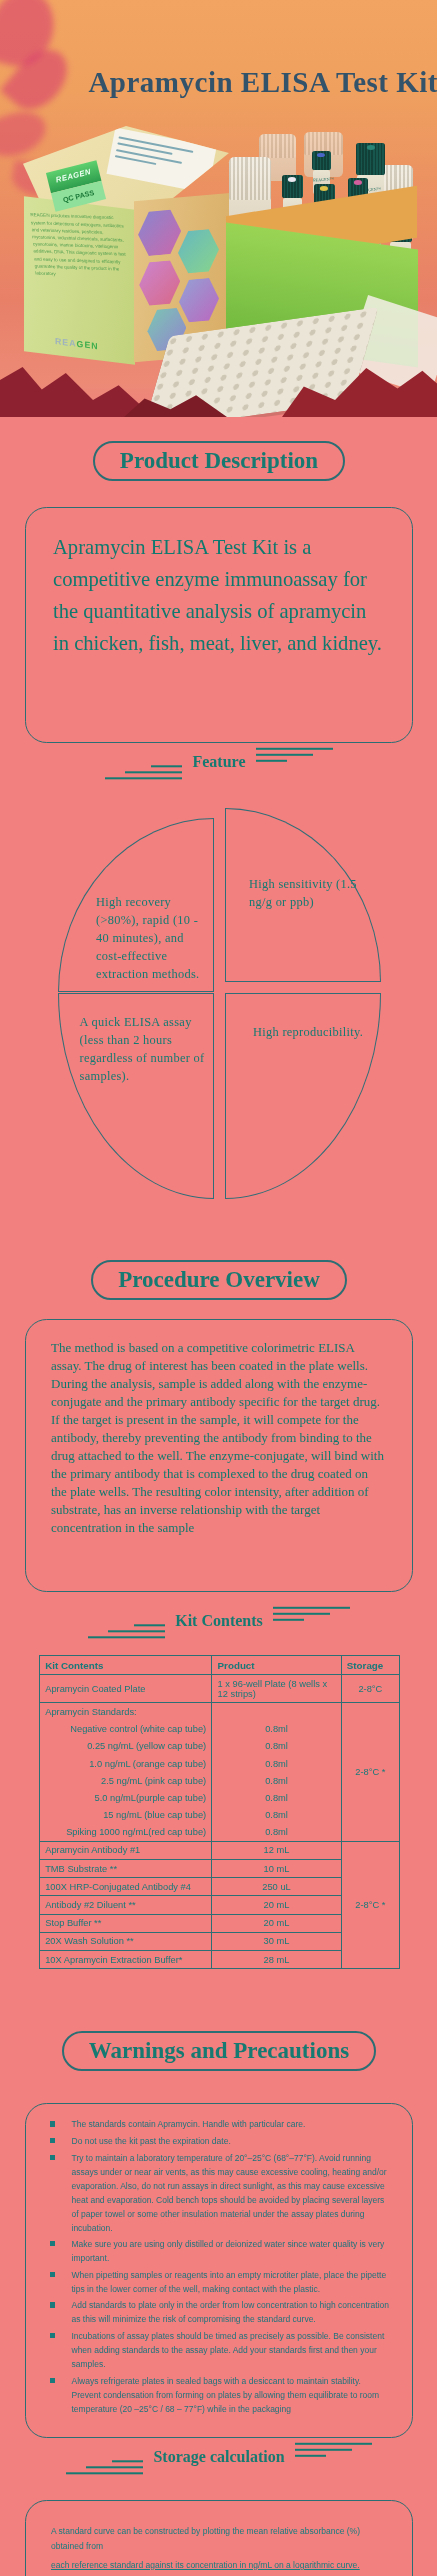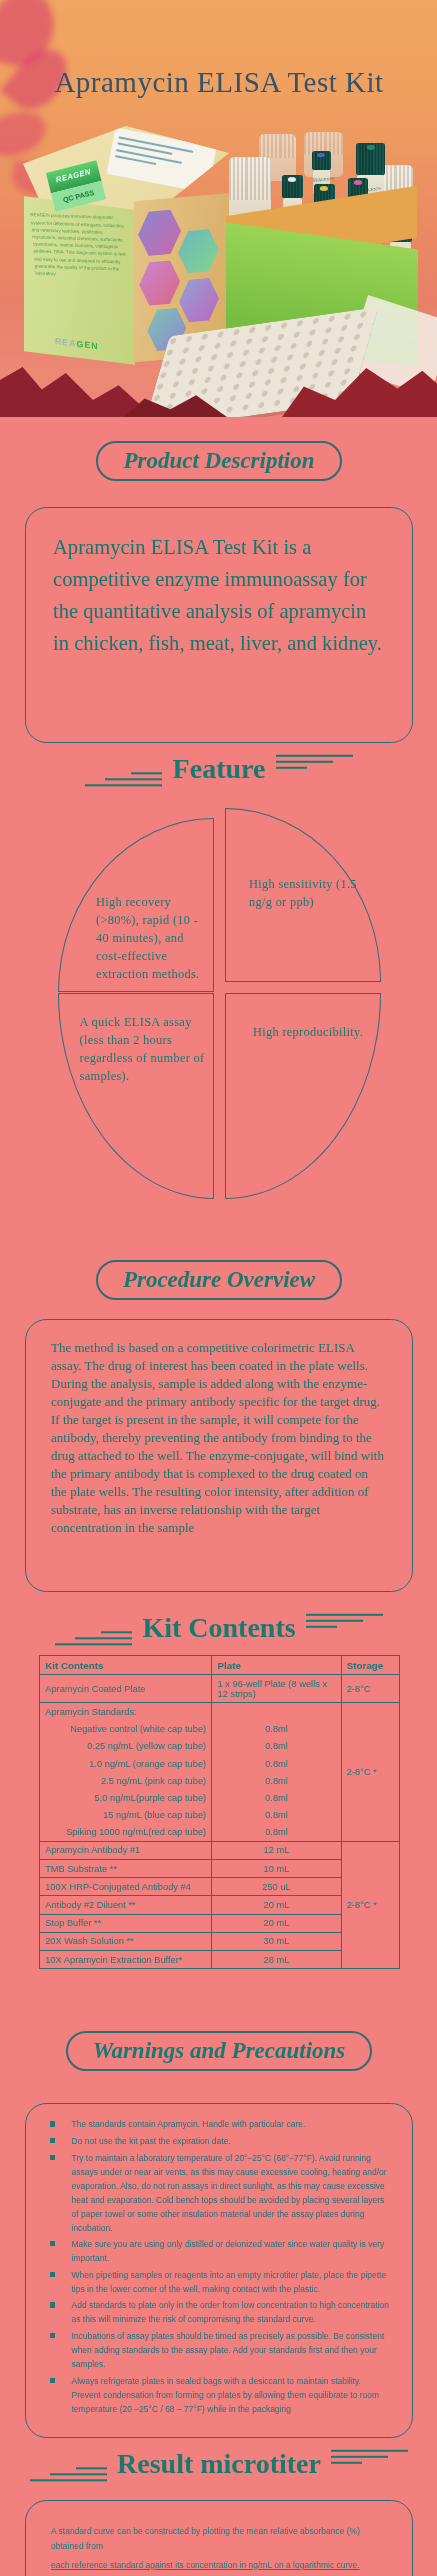--- a/index.html
+++ b/index.html
@@ -3,22 +3,22 @@
 <meta charset="utf-8">
 <style>
   html,body{margin:0;padding:0;}
   body{font-family:"Liberation Sans","DejaVu Sans",sans-serif;}
   .page{position:relative;width:438px;height:3115px;background:#f1807e;overflow:hidden;}
 
   
   .hero{position:absolute;left:0;top:0;width:438px;height:417px;overflow:hidden;
         background:linear-gradient(180deg,#f2a462 0%,#efa05f 22%,#eb8f62 48%,#e88068 72%,#ec8a76 92%,#f1807e 100%);}
   .leaf{position:absolute;background:#d6356f;border-radius:50% 50% 50% 0;filter:blur(3.1px);opacity:.55;}
-  .hero-title{position:absolute;left:0;top:66px;width:100%;text-align:center;
-        font-family:"Liberation Serif","DejaVu Serif",serif;font-weight:normal;font-size:29px;
+  .hero-title{position:absolute;left:0;top:66px;width:100%;text-align:right;
+        font-family:"Liberation Serif","DejaVu Serif",serif;font-weight:bold;font-size:29px;
         color:#33536b;letter-spacing:0.5px;}
   
   .kitbox{position:absolute;left:23px;top:126px;width:211px;height:242px;}
   .box-top{position:absolute;left:0;top:0;width:206px;height:90px;background:linear-gradient(135deg,#f0e4b4,#e6d79c);
         clip-path:polygon(10% 92%,0 42%,50% 0,100% 30%,62% 100%);}
   .box-label{position:absolute;left:87px;top:11.3px;width:103px;height:47px;background:#f6f3ea;transform:rotate(11deg);
         padding:4.1px 5.2px;box-sizing:border-box;}
   .lline{height:2.1px;background:#7fa9b5;margin:4.1px 0;border-radius:1px;}
   .badge{position:absolute;left:27px;top:40px;width:52px;transform:rotate(-14deg);}
   .badge-top{height:20.6px;background:linear-gradient(180deg,#5fd06e,#2e9e4e);color:#eafff0;font-weight:bold;
@@ -60,26 +60,26 @@
   .mtn{position:absolute;bottom:0;}
   .m1{left:-6.2px;width:160px;height:61px;background:#8e2130;
       clip-path:polygon(0 100%,0 45%,18% 18%,30% 55%,45% 28%,62% 72%,78% 48%,100% 100%);}
   .m2{left:282px;width:156px;height:68px;background:#96242e;
       clip-path:polygon(0 100%,14% 55%,34% 75%,54% 28%,74% 58%,90% 32%,100% 52%,100% 100%);}
   .m3{left:124px;width:103px;height:31px;background:#7c1c26;clip-path:polygon(0 100%,20% 40%,45% 75%,70% 30%,100% 100%);}
 
   
   .pill-wrap{position:absolute;left:0;width:100%;display:flex;justify-content:center;}
   .pill{display:inline-block;border:2.1px solid #2b6e74;border-radius:36px;padding:5.2px 25px;
-        font-family:"Liberation Serif","DejaVu Serif",serif;font-weight:bold;font-size:23px;color:#177a72;font-style:italic;}
+        font-family:"Liberation Serif","DejaVu Serif",serif;font-weight:bold;font-size:23px;color:#177a72;}
   .rbox{position:absolute;left:25px;width:388px;box-sizing:border-box;border:1.5px solid #2b6e74;border-radius:21.6px;
         color:#10796f;}
   .serifbody{font-family:"Liberation Serif","DejaVu Serif",serif;}
   .linehead{position:absolute;left:0;width:100%;display:flex;justify-content:center;align-items:center;gap:10.3px;}
-  .linehead .ht{font-family:"Liberation Serif","DejaVu Serif",serif;font-weight:bold;font-size:28px;color:#177a72;}
+  .linehead .ht{font-family:"Liberation Serif","DejaVu Serif",serif;font-weight:bold;font-size:16px;color:#177a72;}
   .deco{display:flex;flex-direction:column;gap:3.6px;}
   .deco div{height:2.1px;background:#177a72;}
   .deco.left{transform:translateY(10.3px);align-items:flex-end;}
   .deco.right{transform:translateY(-7.2px);align-items:flex-start;}
 
   
   .figure{position:absolute;left:58px;top:808px;width:323px;height:392px;}
   .quad{position:absolute;border:1.5px solid #2f6d78;box-sizing:border-box;color:#157a73;
         font-family:"Liberation Serif","DejaVu Serif",serif;font-size:12.4px;line-height:18px;letter-spacing:0.3px;}
   .q-tl{left:0;top:10px;width:156px;height:174px;border-top-left-radius:100% 100%;}
@@ -92,21 +92,21 @@
   .q-br .qt{position:absolute;left:27px;top:29px;width:124px;}
 
   
   table.kit{position:absolute;left:39px;top:1655px;width:361px;border-collapse:collapse;
         color:#19797b;font-size:9.3px;}
   table.kit th,table.kit td{border:1.3px solid #2c6f75;padding:3.6px 5.2px;}
   table.kit th{text-align:left;font-size:9.8px;}
   td.amt{text-align:center;}
   td.sub{text-align:right;padding-right:7.2px;border-top:none!important;border-bottom:none!important;}
   td.subamt{text-align:center;border-top:none!important;border-bottom:none!important;}
-  td.stor{text-align:left;vertical-align:middle;width:47px;}
+  td.stor{text-align:center;vertical-align:middle;width:47px;}
 
   
   .wbox{top:2103px;height:335px;padding:13.4px 20.6px 5.2px 18.5px;}
   .wbox ul{list-style:none;margin:0;padding:0;}
   .wbox li{position:relative;padding-left:27px;font-size:8.5px;line-height:14px;color:#1f737e;margin-bottom:2.6px;}
   .wbox li:before{content:"";position:absolute;left:5.2px;top:4.1px;width:5.2px;height:5.2px;background:#1b7a7b;}
 
   
   .resbox{top:2500px;height:161px;padding:23px 25px;color:#157c80;font-size:8.5px;line-height:15px;}
 </style>
@@ -272,21 +272,21 @@
       <div style="width:77px"></div>
         <div style="width:57px"></div>
         <div style="width:31px"></div>
     </div>
   </div>
 
   <table class="kit">
     <tbody>
         <tr>
       <th style="width:161px">Kit Contents</th>
-      <th>Plate</th>
+      <th>Product</th>
       <th style="width:47px">Storage</th>
     </tr>
     <tr>
       <td>Apramycin Coated Plate</td>
       <td>1 x 96-well Plate (8 wells x 12 strips)</td>
       <td class="stor">2-8°C</td>
     </tr>
     <tr>
       <td style="border-bottom:none">Apramycin Standards:</td>
       <td style="border-bottom:none"></td>
@@ -367,21 +367,21 @@
       <li>Always refrigerate plates in sealed bags with a desiccant to maintain stability. Prevent condensation from forming on plates by allowing them equilibrate to room temperature (20 –25°C / 68 – 77°F) while in the packaging</li>
     </ul>
   </div>
 
   <div class="linehead" style="top:2448px;">
     <div class="deco left">
       <div style="width:31px"></div>
         <div style="width:57px"></div>
         <div style="width:77px"></div>
     </div>
-    <div class="ht">Result microtiter</div>
+    <div class="ht">Storage calculation</div>
     <div class="deco right">
       <div style="width:77px"></div>
         <div style="width:57px"></div>
         <div style="width:31px"></div>
     </div>
   </div>
   <div class="rbox resbox">
     <div>A standard curve can be constructed by plotting the mean relative absorbance (%) obtained from</div>
     <div style="margin-top:4px;text-decoration:underline;">each reference standard against its concentration in ng/mL on a logarithmic curve.</div>
 

